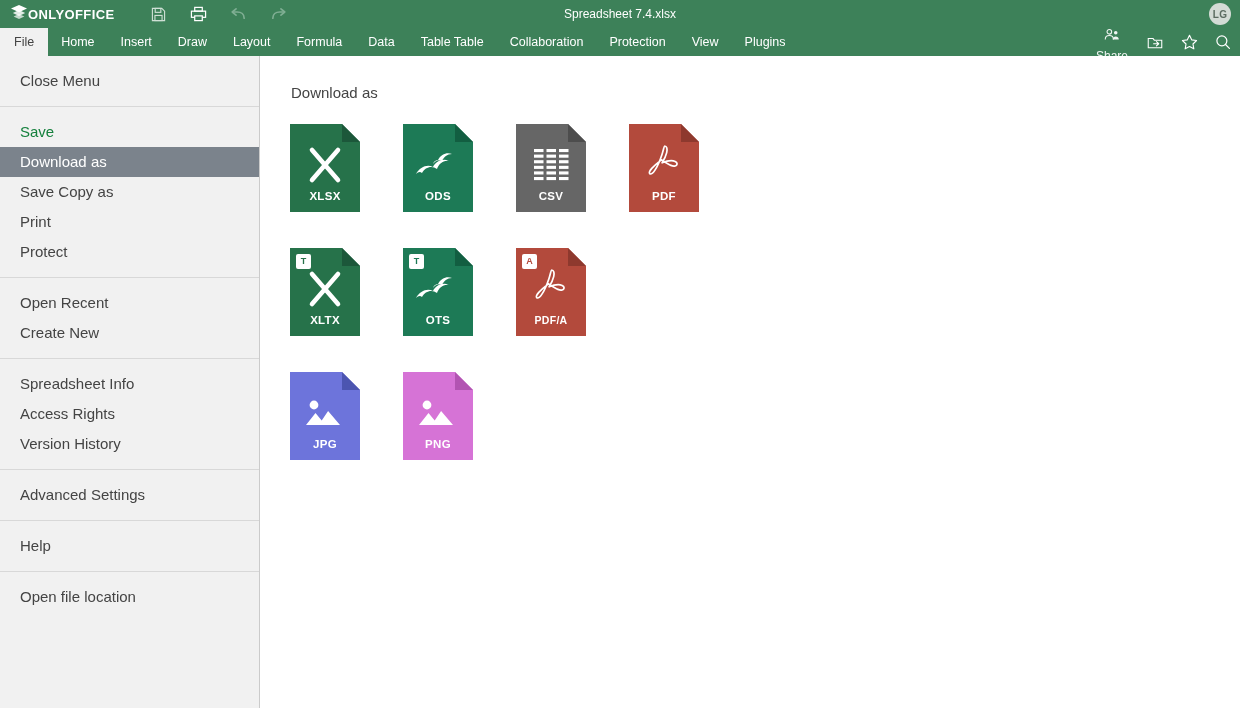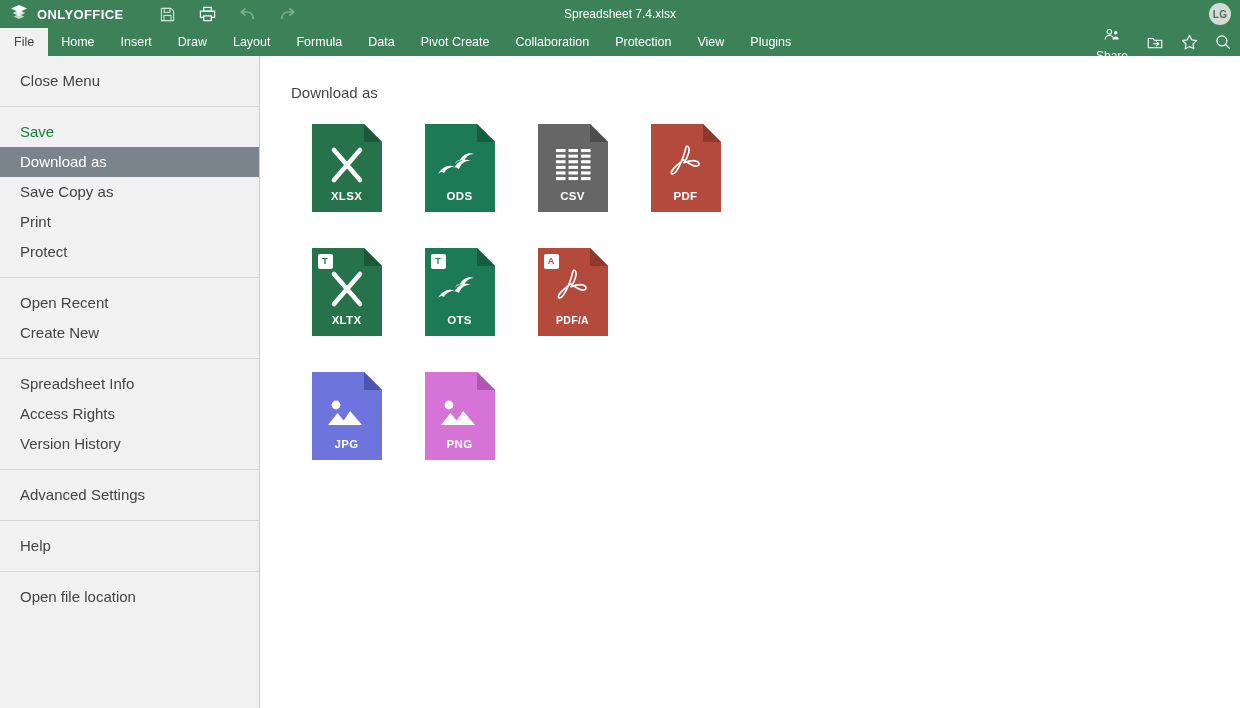--- a/index.html
+++ b/index.html
@@ -14,21 +14,21 @@
   }
 
   
   .app-header {
     position: relative;
     width: 1240px; height: 28px;
     background: #3D8159;
     display: flex; align-items: center;
   }
   .brand {
-    display: flex; align-items: center; gap: 10px;
+    display: flex; align-items: center; gap: 1px;
     margin-left: 11px;
     height: 28px;
   }
   .brand-logo { display: block; }
   .brand-name {
     color: #ffffff;
     font-size: 13px;
     font-weight: bold;
     letter-spacing: .4px;
     white-space: nowrap;
@@ -160,21 +160,21 @@
   }
   .format-rows { display: block; }
   .format-row {
     display: flex;
     align-items: flex-start;
     margin-bottom: 36px;
   }
   .format-cell {
     width: 113px;
     display: flex;
-    justify-content: center;
+    justify-content: flex-start;
     cursor: pointer;
   }
 
   
   .file-icon {
     position: relative;
     width: 70px; height: 88px;
   }
   .file-icon svg { display: block; }
   .fi-label {
@@ -252,21 +252,21 @@
 </div>
 
 <div class="tab-strip">
   <div class="tab first active">File</div>
   <div class="tab">Home</div>
   <div class="tab">Insert</div>
   <div class="tab">Draw</div>
   <div class="tab">Layout</div>
   <div class="tab">Formula</div>
   <div class="tab">Data</div>
-  <div class="tab">Pivot Create</div>
+  <div class="tab">Table Table</div>
   <div class="tab">Collaboration</div>
   <div class="tab">Protection</div>
   <div class="tab">View</div>
   <div class="tab">Plugins</div>
 
   <div class="header-right">
     <div class="hr-item">
       <span>
         <svg width="16" height="13" viewBox="0 0 18 14" aria-hidden="true">
           <circle cx="6" cy="4" r="2.6" fill="none" stroke="#ffffff" stroke-width="1.2"></circle>

